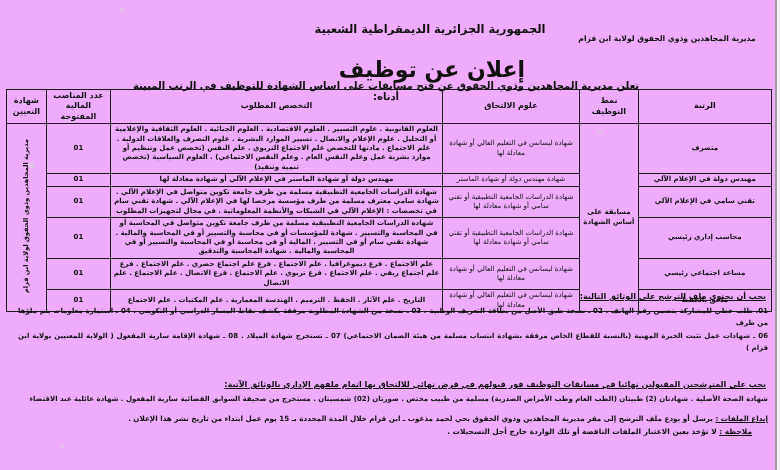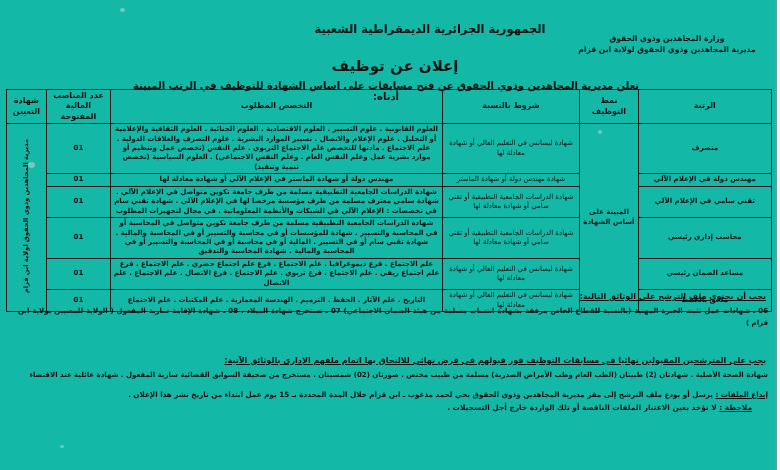--- a/index.html
+++ b/index.html
@@ -12,21 +12,21 @@
     height: 470px;
     overflow: hidden;
     font-family: "DejaVu Sans", "Liberation Sans", sans-serif;
     color: #111111;
     position: relative;
   }
   .page {
     position: relative;
     width: 780px;
     height: 470px;
-    background: #14b8a6;
+    background: #f0abfc;
     box-sizing: border-box;
     padding: 0;
   }
   
   .scan-noise {
     position: absolute;
     background: #d8d8d8;
     border-radius: 50%;
     opacity: .5;
     pointer-events: none;
@@ -68,22 +68,21 @@
     text-align: center;
     font-size: 7.6px;
     font-weight: bold;
     line-height: 1.45;
   }
   .announce-title {
     position: absolute;
     top: 57px;
     right: 255px;
     width: 260px;
-    text-align: center;
-    font-size: 15px;
+    font-size: 22px;
     font-weight: bold;
     letter-spacing: 1px;
   }
   .announce-sub {
     position: absolute;
     top: 80px;
     right: 134px;
     width: 520px;
     text-align: center;
     font-size: 10px;
@@ -224,51 +223,50 @@
   <div class="edge-right"></div>
 
   <div class="scan-noise" style="left:120px; top:8px; width:5px; height:4px;"></div>
   <div class="scan-noise" style="left:598px; top:130px; width:4px; height:4px;"></div>
   <div class="scan-noise" style="left:28px; top:162px; width:7px; height:6px;"></div>
   <div class="scan-noise" style="left:60px; top:445px; width:4px; height:3px;"></div>
 
   <div class="header">
     <div class="republic">الجمهورية الجزائرية الديمقراطية الشعبية</div>
     <div class="ministry">
-      <div>وزارة المجاهدين وذوي الحقوق</div>
       <div>مديرية المجاهدين وذوي الحقوق لولاية ابن قزام</div>
     </div>
     <div class="announce-title">إعلان عن توظيف</div>
     <div class="announce-sub">تعلن مديرية المجاهدين وذوي الحقوق عن فتح مسابقات على اساس الشهادة للتوظيف في الرتب المبينة أدناه:</div>
   </div>
 
   <div class="tbl-wrap">
     <table class="jobs">
       <colgroup>
         <col class="c-rank">
           <col class="c-mode">
           <col class="c-cond">
         <col class="c-spec">
           <col class="c-posts">
           <col class="c-place">
       </colgroup>
       <thead>
         <tr>
           <th>الرتبة</th>
           <th>نمط التوظيف</th>
-          <th>شروط بالنسبة</th>
+          <th>علوم الالتحاق</th>
           <th>التخصص المطلوب</th>
           <th>عدد المناصب المالية المفتوحة</th>
           <th>شهادة التعيين</th>
         </tr>
       </thead>
       <tbody>
         <tr>
           <td class="rank-cell">متصرف</td>
-          <td class="mode-cell" rowspan="6">المبينة على أساس الشهادة</td>
+          <td class="mode-cell" rowspan="6">مسابقة على أساس الشهادة</td>
           <td class="cond-cell">شهادة ليسانس في التعليم العالي أو شهادة معادلة لها</td>
           <td class="spec-cell">العلوم القانونية . علوم التسيير . العلوم الاقتصادية . العلوم الجنائية . العلوم الثقافية والإعلامية أو التحليل . علوم الإعلام والاتصال . تسيير الموارد البشرية . علوم التصرف والعلاقات الدولية . علم الاجتماع . مادتها للتخصص علم الاجتماع التربوي . علم النفس (تخصص عمل وتنظيم أو موارد بشرية عمل وعلم النفس العام . وعلم النفس الاجتماعي) . العلوم السياسية (تخصص تنمية وتنفيذ)</td>
           <td class="posts-cell">01</td>
           <td class="place-cell" rowspan="6">
             <span class="place-rot">مديرية المجاهدين وذوي الحقوق لولاية ابن قزام</span>
           </td>
         </tr>
         <tr>
           <td class="rank-cell">مهندس دولة في الإعلام الآلي</td>
           <td class="cond-cell">شهادة مهندس دولة أو شهادة الماستر</td>
@@ -281,38 +279,39 @@
           <td class="spec-cell">شهادة الدراسات الجامعية التطبيقية مسلمة من طرف جامعة تكوين متواصل في الإعلام الآلي . شهادة سامي معترف مسلمة من طرف مؤسسة مرخصا لها في الإعلام الآلي . شهادة تقني سام في تخصصات : الإعلام الآلي في الشبكات والأنظمة المعلوماتية . في مجال لتجهيزات المطلوب</td>
           <td class="posts-cell">01</td>
         </tr>
         <tr>
           <td class="rank-cell">محاسب إداري رئيسي</td>
           <td class="cond-cell">شهادة الدراسات الجامعية التطبيقية أو تقني سامي أو شهادة معادلة لها</td>
           <td class="spec-cell">شهادة الدراسات الجامعية التطبيقية مسلمة من طرف جامعة تكوين متواصل في المحاسبة أو في المحاسبة والتسيير . شهادة للمؤسسات أو في محاسبة والتسيير أو في المحاسبة والمالية . شهادة تقني سام أو في التسيير . المالية أو في محاسبة أو في المحاسبة والتسيير أو في المحاسبة والمالية . شهادة المحاسبة والتدقيق</td>
           <td class="posts-cell">01</td>
         </tr>
         <tr>
-          <td class="rank-cell">مساعد الضمان رئيسي</td>
+          <td class="rank-cell">مساعد اجتماعي رئيسي</td>
           <td class="cond-cell">شهادة ليسانس في التعليم العالي أو شهادة معادلة لها</td>
           <td class="spec-cell">علم الاجتماع . فرع ديموغرافيا . علم الاجتماع . فرع علم اجتماع حضري . علم الاجتماع . فرع علم اجتماع ريفي . علم الاجتماع . فرع تربوي . علم الاجتماع . فرع الاتصال . علم الاجتماع . علم الاتصال</td>
           <td class="posts-cell">01</td>
         </tr>
         <tr>
           <td class="rank-cell">ملحق بالحفظ</td>
           <td class="cond-cell">شهادة ليسانس في التعليم العالي أو شهادة معادلة لها</td>
           <td class="spec-cell">التاريخ . علم الآثار . الحفظ . الترميم . الهندسة المعمارية . علم المكتبات . علم الاجتماع</td>
           <td class="posts-cell">01</td>
         </tr>
       </tbody>
     </table>
   </div>
 
   <div class="notes">
 
     <div class="sec-title">يجب أن يحتوي ملف الترشح على الوثائق التالية:</div>
+    <div class="doc-line">01. طلب خطي للمشاركة يتضمن رقم الهاتف . 02 ـ نسخة طبق الأصل من بطاقة التعريف الوطنية . 03 ـ نسخة من الشهادة المطلوبة مرفقة بكشف نقاط المسار الدراسي أو التكويني . 04 ـ استمارة معلومات يتم ملؤها من طرف</div>
     <div class="doc-line">06 ـ شهادات عمل تثبت الخبرة المهنية (بالنسبة للقطاع الخاص مرفقة بشهادة انتساب مسلمة من هيئة الضمان الاجتماعي) 07 ـ تستخرج شهادة الميلاد . 08 ـ شهادة الإقامة سارية المفعول ( الولاية للمعنيين بولاية ابن قزام )</div>
 
     <div class="sec-2">
       <div class="sec-title">يجب على المترشحين المقبولين نهائيا في مسابقات التوظيف فور قبولهم في قرض نهائي للالتحاق بها اتمام ملفهم الإداري بالوثائق الآتية:</div>
       <div class="doc-line">شهادة الصحة الأصلية . شهادتان (2) طبيتان (الطب العام وطب الأمراض الصدرية) مسلمة من طبيب مختص . صورتان (02) شمسيتان . مستخرج من صحيفة السوابق القضائية سارية المفعول . شهادة عائلية عند الاقتضاء</div>
     </div>
 
     <div class="sec-3">
       <div class="deposit-line">
         <span class="inline-underline">إيداع الملفات :</span>

